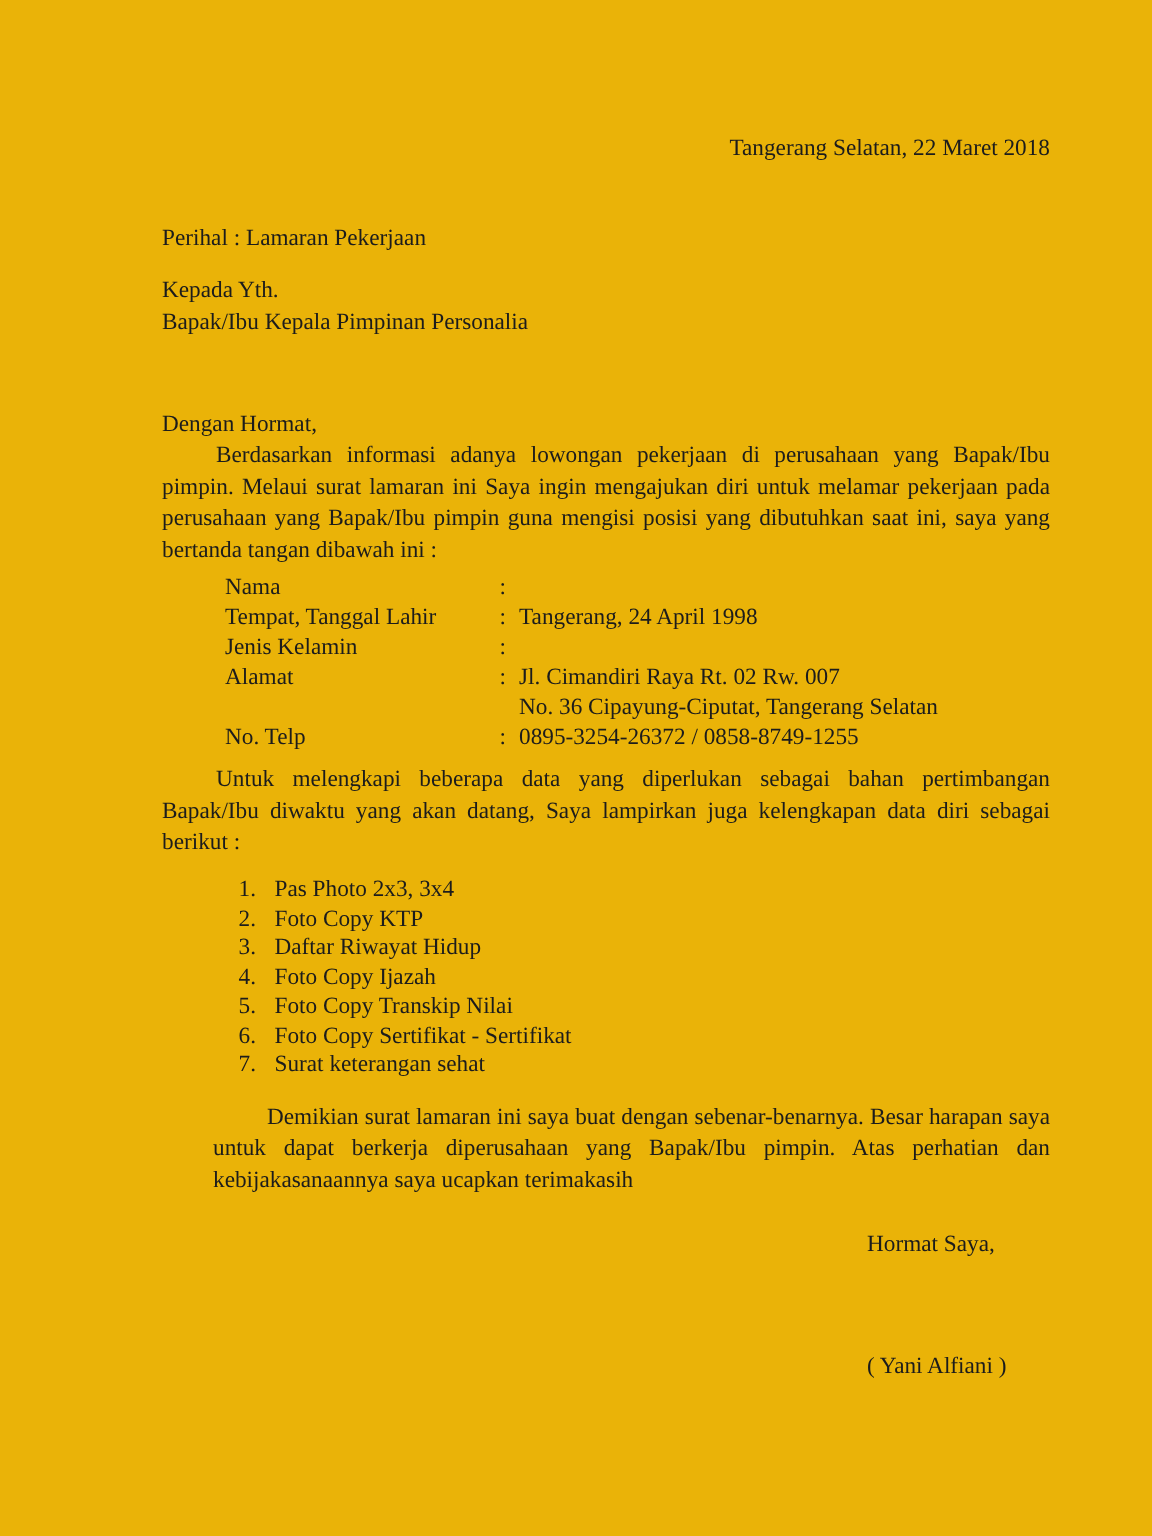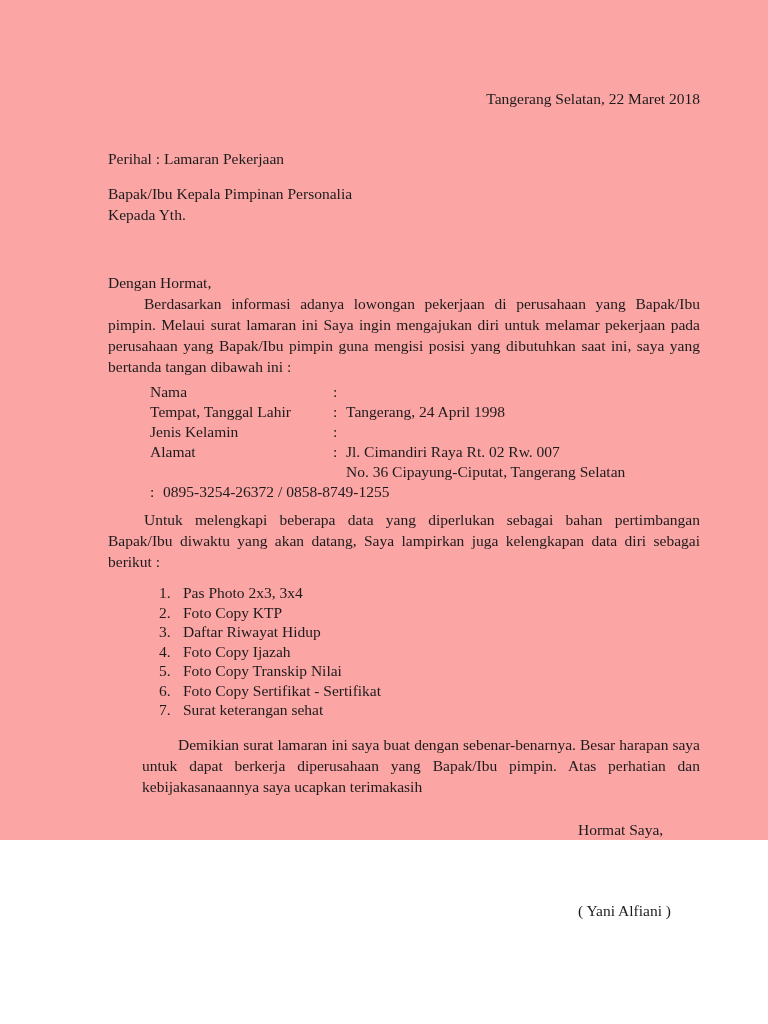--- a/index.html
+++ b/index.html
@@ -6,22 +6,22 @@
   html, body { background: #ffffff; }
   body {
     width: 768px;
     height: 1024px;
     font-family: "Liberation Serif", serif;
     color: #1c1c1c;
     overflow: hidden;
   }
   .letter {
     width: 768px;
-    height: 840px;
-    background: #fca5a5;
+    height: 1024px;
+    background: #eab308;
     padding: 88px 68px 0 108px;
     font-size: 15.5px;
     line-height: 21px;
   }
   .date-line { text-align: right; }
   .subject-line { margin-top: 39px; }
   .recipient { margin-top: 14px; }
   .greeting { margin-top: 47px; }
   .opening-paragraph,
   .attachments-intro,
@@ -54,22 +54,22 @@
 </head>
 <body>
 
 <div class="letter">
 
   <div class="date-line">Tangerang Selatan, 22 Maret 2018</div>
 
   <div class="subject-line">Perihal : Lamaran Pekerjaan</div>
 
   <div class="recipient">
+    <div>Kepada Yth.</div>
     <div>Bapak/Ibu Kepala Pimpinan Personalia</div>
-    <div>Kepada Yth.</div>
   </div>
 
   <div class="greeting">Dengan Hormat,</div>
 
   <p class="opening-paragraph">Berdasarkan informasi adanya lowongan pekerjaan di perusahaan yang Bapak/Ibu pimpin. Melaui surat lamaran ini Saya ingin mengajukan diri untuk melamar pekerjaan pada perusahaan yang Bapak/Ibu pimpin guna mengisi posisi yang dibutuhkan saat ini, saya yang bertanda tangan dibawah ini :</p>
 
   <div class="personal-data">
     <div class="pd-row">
       <span class="pd-label">Nama</span>
       <span class="pd-colon">:</span>
@@ -85,20 +85,21 @@
     </div>
     <div class="pd-row">
       <span class="pd-label">Alamat</span>
       <span class="pd-colon">:</span>
       <span class="pd-value">
         <span>Jl. Cimandiri Raya Rt. 02 Rw. 007</span><br>
         <span>No. 36 Cipayung-Ciputat, Tangerang Selatan</span>
       </span>
     </div>
     <div class="pd-row">
+      <span class="pd-label">No. Telp</span>
       <span class="pd-colon">:</span>
       <span class="pd-value">0895-3254-26372 / 0858-8749-1255</span>
     </div>
   </div>
 
   <p class="attachments-intro">Untuk melengkapi beberapa data yang diperlukan sebagai bahan pertimbangan Bapak/Ibu diwaktu yang akan datang, Saya lampirkan juga kelengkapan data diri sebagai berikut :</p>
 
   <ul class="attachments">
     <li class="att-item">
       <span class="att-num">1.</span>

